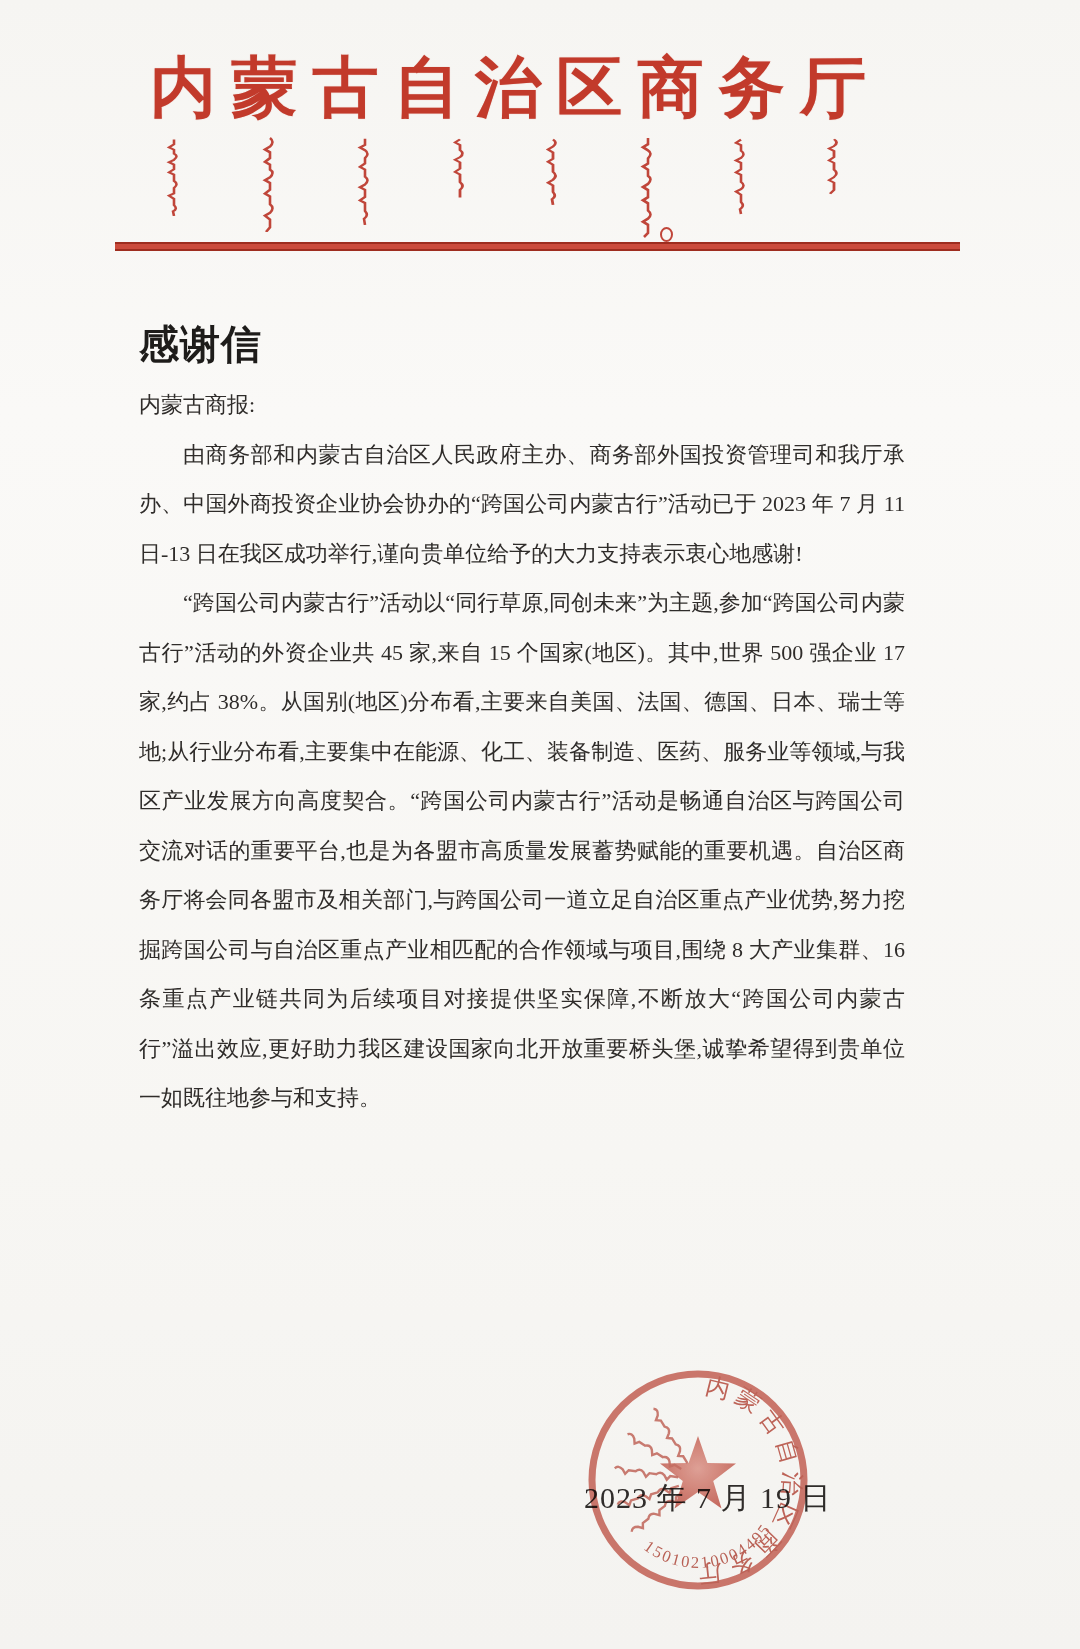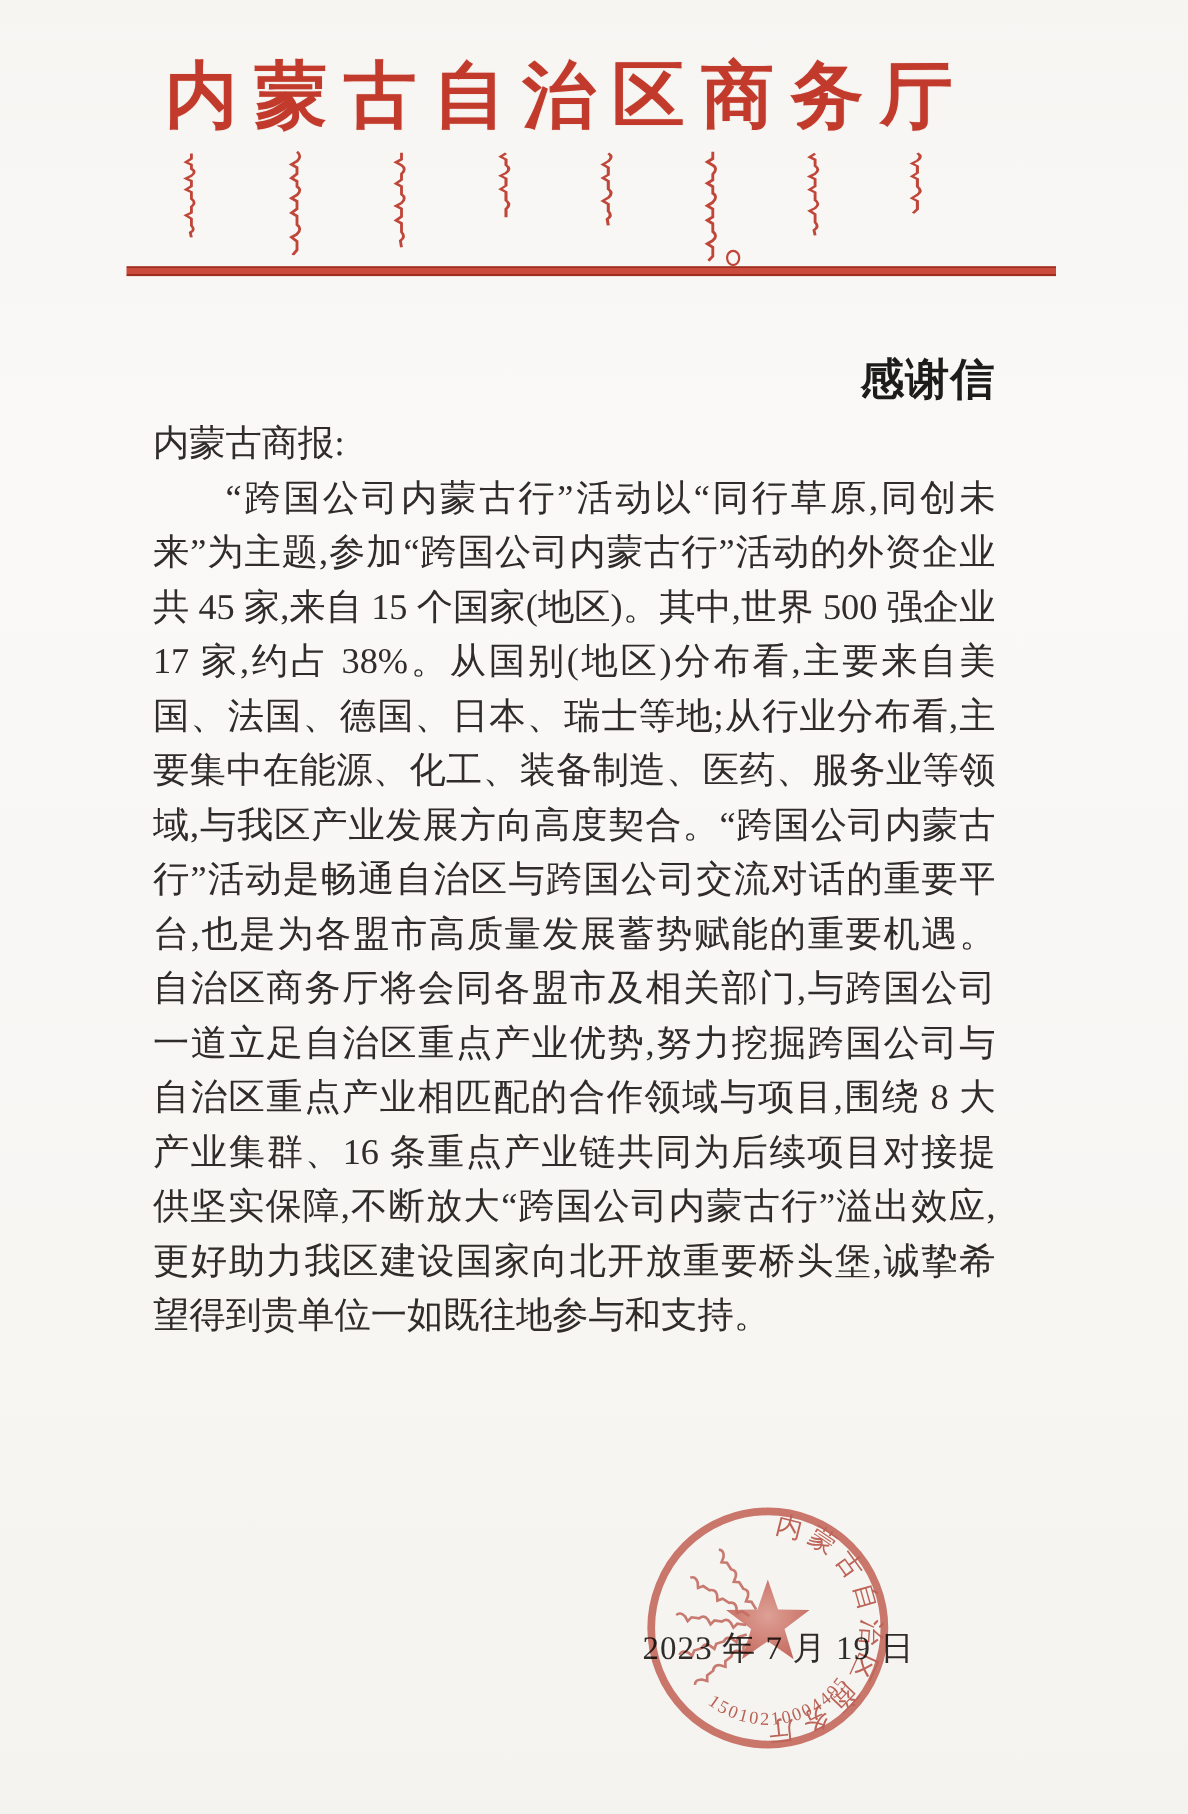--- a/index.html
+++ b/index.html
@@ -25,27 +25,27 @@
     position:absolute;left:660px;top:227px;width:9px;height:11px;
     border:2px solid #c0463a;border-radius:50%;
   }
   .red-rule{
     position:absolute;left:115px;top:242px;width:845px;height:9px;
     background:linear-gradient(180deg,#9e2d1f 0 2px,#cb4b3c 2px 7px,#9e2d1f 7px 9px);
   }
   
   .letter-title{
     position:absolute;left:139px;top:320px;width:766px;margin:0;
-    text-align:right;
+    text-align:left;
     font-size:40px;line-height:50px;font-weight:bold;color:#1e1c1a;
     letter-spacing:1px;
   }
   .letter-body{
     position:absolute;left:139px;top:380px;width:766px;
-    font-size:33px;line-height:49.5px;color:#2f2c2a;
+    font-size:22px;line-height:49.5px;color:#2f2c2a;
     text-align:justify;
   }
   .letter-body p{margin:0;}
   .letter-body p.para{text-indent:2em;}
   .letter-date{
     position:absolute;left:584px;top:1478px;z-index:1;
     font-size:30px;letter-spacing:1px;color:#2f2c2a;
   }
   
   .seal{
@@ -114,20 +114,21 @@
       </div>
     <div class="mongol-dot"></div>
 
     <div class="red-rule"></div>
   </header>
 
   <h1 class="letter-title">感谢信</h1>
 
   <main class="letter-body">
     <p class="salutation">内蒙古商报:</p>
+    <p class="para">由商务部和内蒙古自治区人民政府主办、商务部外国投资管理司和我厅承办、中国外商投资企业协会协办的“跨国公司内蒙古行”活动已于 2023 年 7 月 11 日-13 日在我区成功举行,谨向贵单位给予的大力支持表示衷心地感谢!</p>
     <p class="para">“跨国公司内蒙古行”活动以“同行草原,同创未来”为主题,参加“跨国公司内蒙古行”活动的外资企业共 45 家,来自 15 个国家(地区)。其中,世界 500 强企业 17 家,约占 38%。从国别(地区)分布看,主要来自美国、法国、德国、日本、瑞士等地;从行业分布看,主要集中在能源、化工、装备制造、医药、服务业等领域,与我区产业发展方向高度契合。“跨国公司内蒙古行”活动是畅通自治区与跨国公司交流对话的重要平台,也是为各盟市高质量发展蓄势赋能的重要机遇。自治区商务厅将会同各盟市及相关部门,与跨国公司一道立足自治区重点产业优势,努力挖掘跨国公司与自治区重点产业相匹配的合作领域与项目,围绕 8 大产业集群、16 条重点产业链共同为后续项目对接提供坚实保障,不断放大“跨国公司内蒙古行”溢出效应,更好助力我区建设国家向北开放重要桥头堡,诚挚希望得到贵单位一如既往地参与和支持。</p>
   </main>
 
   <div class="letter-date">2023 年 7 月 19 日</div>
 
   <svg class="seal" viewBox="0 0 228 228">
     <defs>
       <radialGradient id="starG" cx="50%" cy="45%" r="60%">
         <stop offset="0%" stop-color="#e39a90"></stop>
         <stop offset="55%" stop-color="#d4776b"></stop>

